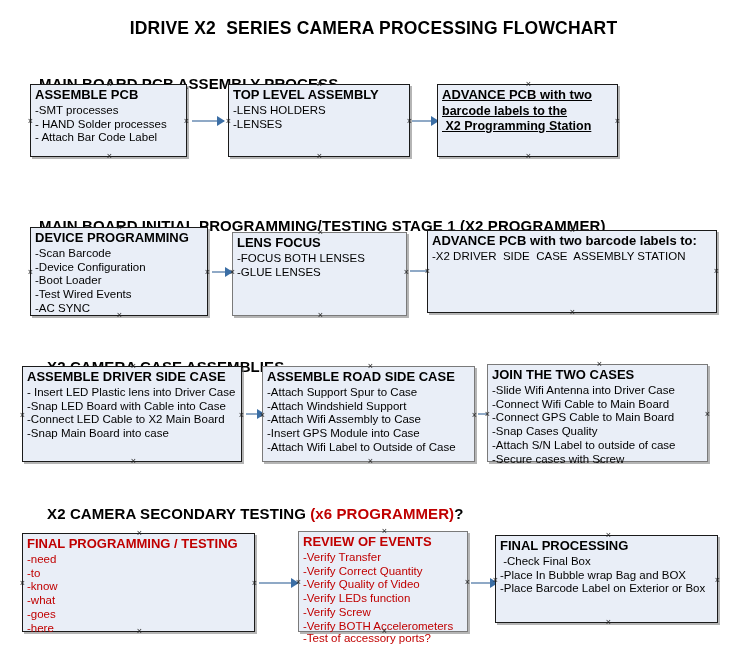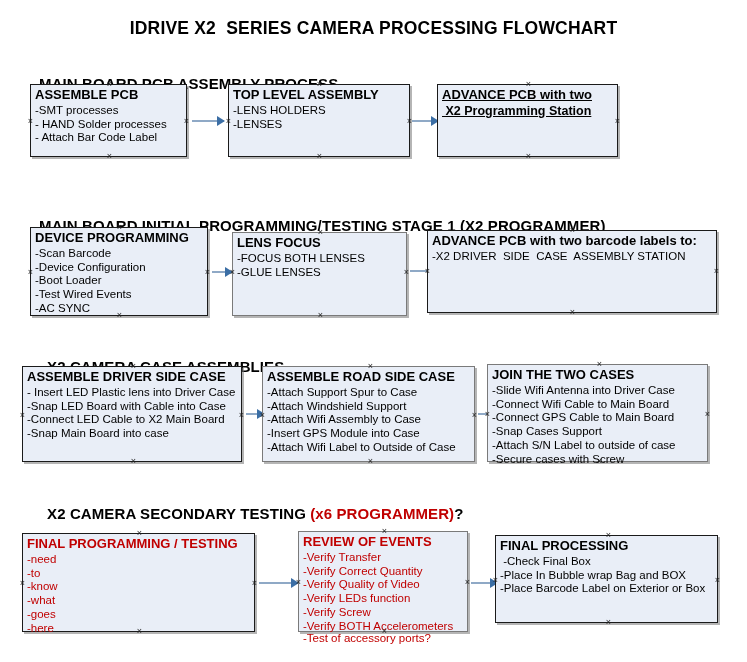--- a/index.html
+++ b/index.html
@@ -90,20 +90,21 @@
     <span class="handle" style="left:86px;top:-5px;"></span>
     <span class="handle" style="left:86px;bottom:-5px;"></span>
     <span class="handle" style="left:-5px;top:32px;"></span>
     <span class="handle" style="right:-5px;top:32px;"></span>
   </div>
 
   <div class="arrow" style="left:412px;top:120px;width:26px;"></div>
 
   <div class="node bold-body" style="left:437px;top:84px;width:181px;height:73px;text-decoration:underline;">
     <div class="title">ADVANCE PCB with two</div>
+    <div class="line">barcode labels to the</div>
     <div class="line"> X2 Programming Station</div>
     <span class="handle" style="left:86px;top:-5px;"></span>
     <span class="handle" style="left:86px;bottom:-5px;"></span>
     <span class="handle" style="right:-5px;top:32px;"></span>
   </div>
 
   <div class="section-head" style="left:22px;top:200px;">
     <span class="blk">MAIN BOARD INITIAL PROGRAMMING/TESTING STAGE 1 (X2 PROGRAMMER)</span>
   </div>
 
@@ -174,21 +175,21 @@
     <span class="handle" style="right:-5px;top:44px;"></span>
   </div>
 
   <div class="arrow" style="left:478px;top:413px;width:16px;"></div>
 
   <div class="node grayframe" style="left:487px;top:364px;width:221px;height:98px;">
     <div class="title">JOIN THE TWO CASES</div>
     <div class="line">-Slide Wifi Antenna into Driver Case</div>
     <div class="line">-Connect Wifi Cable to Main Board</div>
     <div class="line">-Connect GPS Cable to Main Board</div>
-    <div class="line">-Snap Cases Support</div>
+    <div class="line">-Snap Cases Quality</div>
     <div class="line">-Attach S/N Label to outside of case</div>
     <div class="line">-Secure cases with Screw</div>
     <span class="handle" style="left:107px;top:-5px;"></span>
     <span class="handle" style="left:107px;bottom:-5px;"></span>
     <span class="handle" style="left:-5px;top:45px;"></span>
     <span class="handle" style="right:-5px;top:45px;"></span>
   </div>
 
   <div class="section-head" style="left:30px;top:488px;text-align:right;">
     <span class="blk">X2 CAMERA SECONDARY TESTING </span><span class="red">(x6 PROGRAMMER)</span><span class="blk">?</span>

